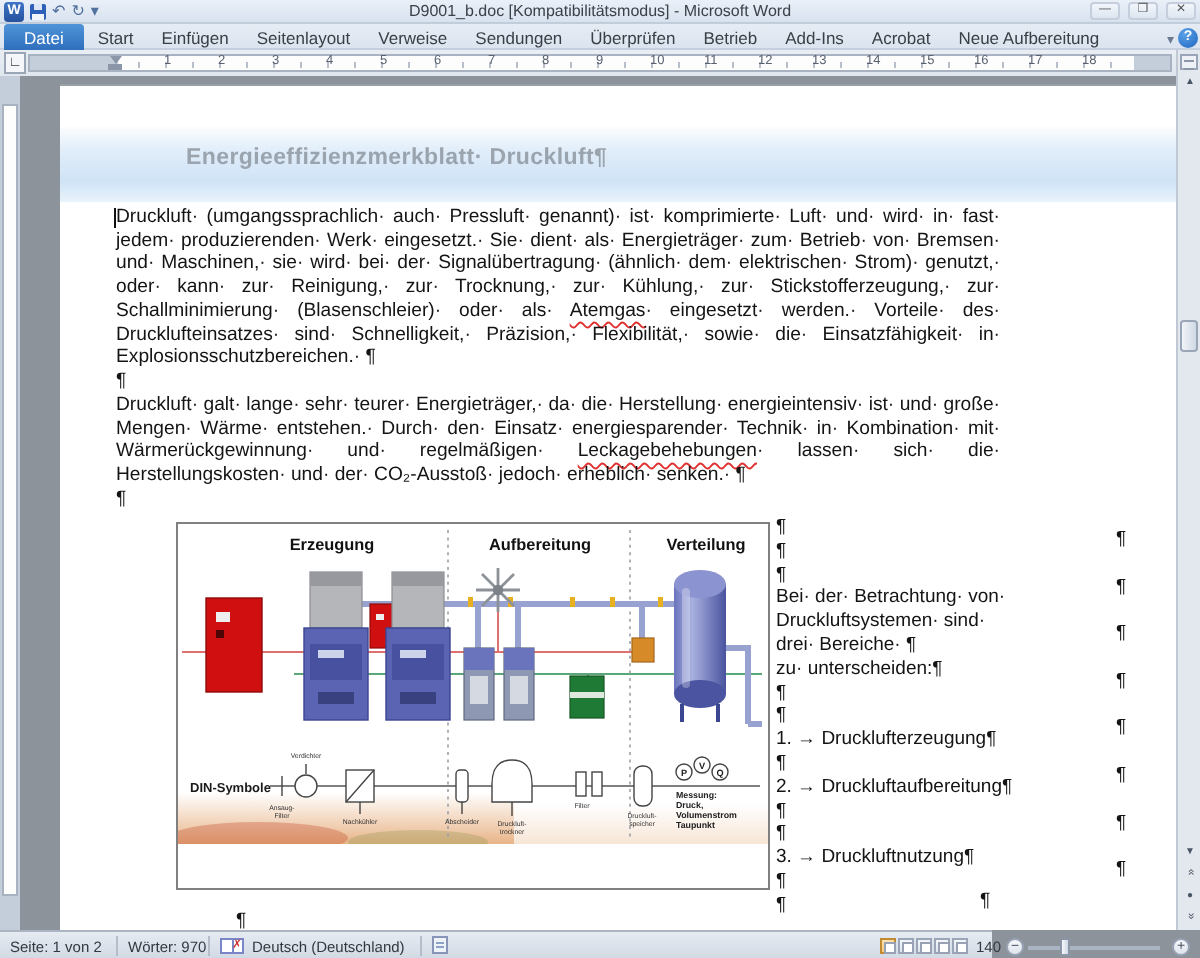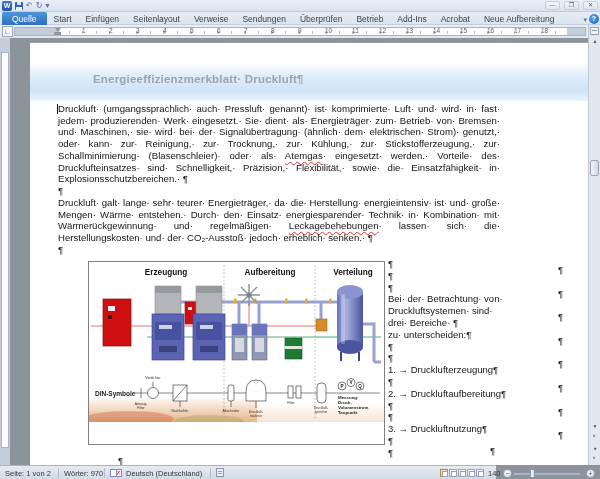--- a/index.html
+++ b/index.html
@@ -126,30 +126,31 @@
 <div class="window">
 
   <div class="titlebar">
     <div class="qat">
       <span class="wicon">W</span>
       <span class="floppy"></span>
       <span class="qglyph">↶</span>
       <span class="qglyph">↻</span>
       <span class="qglyph">▾</span>
     </div>
+    <div class="title-text">D9001_b.doc [Kompatibilitätsmodus]  -  Microsoft Word</div>
     <div class="winbtns">
       <span class="wbtn">—</span>
       <span class="wbtn">❐</span>
       <span class="wbtn">✕</span>
     </div>
   </div>
 
   <div class="tabrow">
     <div class="tabs">
-      <span class="tab active">Quelle</span>
+      <span class="tab active">Datei</span>
       <span class="tab">Start</span>
       <span class="tab">Einfügen</span>
       <span class="tab">Seitenlayout</span>
       <span class="tab">Verweise</span>
       <span class="tab">Sendungen</span>
       <span class="tab">Überprüfen</span>
       <span class="tab">Betrieb</span>
       <span class="tab">Add-Ins</span>
       <span class="tab">Acrobat</span>
       <span class="tab">Neue Aufbereitung</span>

